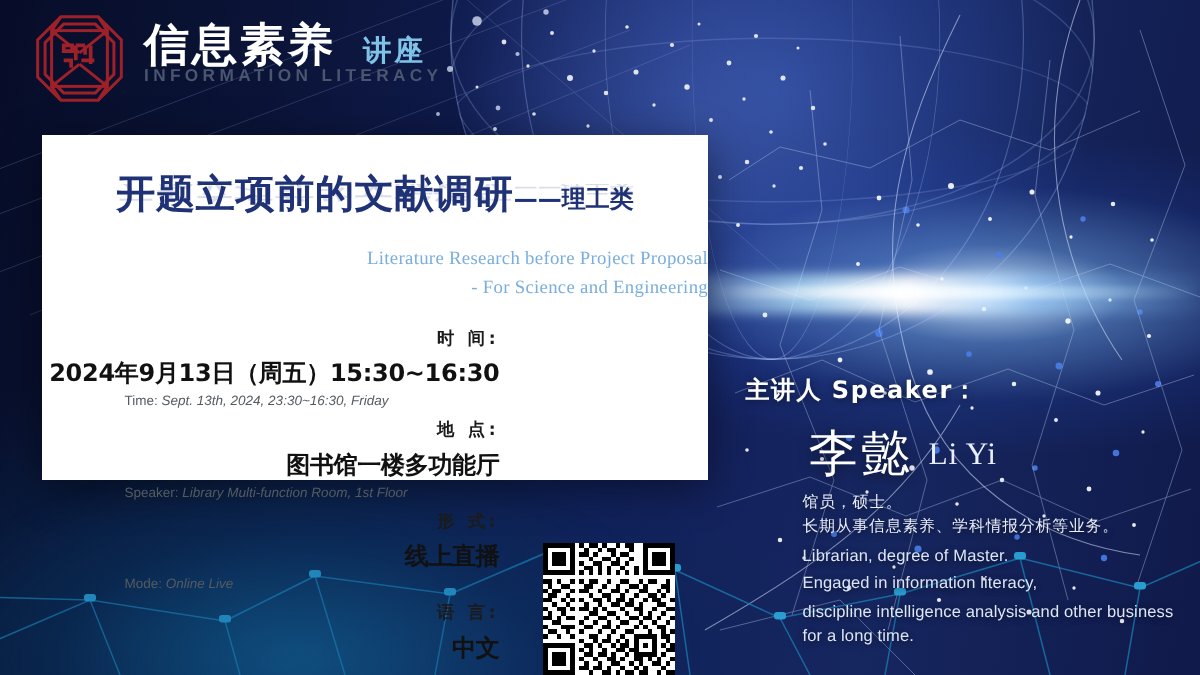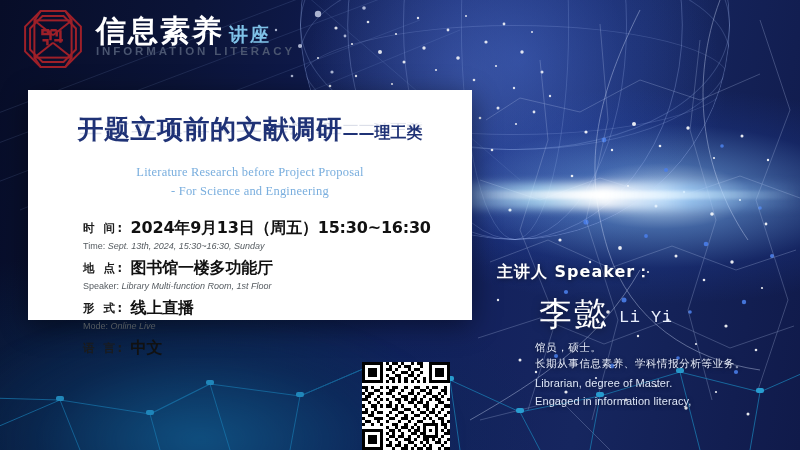--- a/index.html
+++ b/index.html
@@ -51,21 +51,21 @@
     filter:blur(6px);
   }
 
   svg.net{ position:absolute; inset:0; width:800px; height:450px; }
 
   
   #header{ position:absolute; left:22px; top:8px; display:flex; align-items:center; gap:12px; }
   .emblem{ position:relative; width:62px; height:62px; }
   .emblem svg{ width:62px; height:62px; display:block; }
   .brand{ display:flex; flex-direction:column; line-height:1; padding-bottom:4px;}
-  .brand-row{ display:flex; align-items:flex-end; gap:5px; }
+  .brand-row{ display:flex; align-items:flex-end; gap:18px; }
   .brand-cn{ font-size:30px; font-weight:700; color:#ffffff; letter-spacing:2px;
              font-family:"DejaVu Sans","Liberation Sans",sans-serif; }
   .brand-cn2{ font-size:19px; font-weight:700; color:#7fc2e8; letter-spacing:2px;
               font-family:"DejaVu Sans","Liberation Sans",sans-serif; padding-bottom:2px;}
   .brand-en{ font-size:11.5px; color:#4a5570; letter-spacing:2.9px; margin-top:0;
              font-family:Liberation Sans, sans-serif; font-weight:700;text-align:right; }
 
   
   #card{
     position:absolute; left:28px; top:90px; width:444px; height:230px;
@@ -80,57 +80,58 @@
   }
   .title .suffix{ font-size:16px; font-weight:700; letter-spacing:0; }
   .title-refl{
     position:absolute; left:0; right:0; top:25px; text-align:center;
     transform:scaleY(-0.55); transform-origin:top center;
     opacity:.16; pointer-events:none; overflow:hidden; height:26px;
   }
   .title-refl .title{ color:#1f3276; }
 
   .subtitle{
-    margin-top:16px; text-align:center; color:#79aede;
+    margin-top:16px; text-align:right; color:#79aede;
     font-family:"Liberation Serif","DejaVu Serif",serif;
     font-size:12.5px; line-height:1.55; letter-spacing:.2px;
   }
 
   #details{ position:absolute; left:55px; top:128px; width:250px; }
   .d-main{
-    display:flex; align-items:center; gap:6px; white-space:nowrap;
+    display:flex; align-items:flex-end; gap:6px; white-space:nowrap;
     font-family:"DejaVu Sans","Liberation Sans",sans-serif;
+    flex-direction:column;
   }
   .d-label{ font-size:11.5px; font-weight:700; color:#1b1b1b; letter-spacing:2.5px; }
   .d-value{ font-size:16px; font-weight:700; color:#111111; letter-spacing:-0.2px; }
   .d-sub{
     font-size:9px; color:#555b60; margin:2px 0 7px 0; white-space:nowrap;
     font-family:"Liberation Sans",sans-serif;
   }
   .d-sub i{ font-style:italic; }
   .d-sub .sl{ font-style:normal; }
 
   #qr{ position:absolute; left:330px; top:272px; width:95px; text-align:center; }
   #qr .qrimg{ width:88px; height:88px; margin:0 auto; display:block; background:#fff; }
 
   
-  #speaker{ position:absolute; left:497px; top:262px; width:300px; }
+  #speaker{ position:absolute; left:497px; top:250px; width:300px; }
   .sp-head{
     font-size:16px; font-weight:600; color:#ffffff; letter-spacing:1px;
     font-family:"DejaVu Sans","Liberation Sans",sans-serif;
     text-shadow:0 1px 5px rgba(0,0,0,.55);
   }
   .sp-name-row{ display:flex; align-items:flex-end; gap:10px; margin:14px 0 0 42px; }
   .sp-name{
     font-size:33px; font-weight:400; color:#ffffff; letter-spacing:2px; line-height:1;
     font-family:Liberation Sans, sans-serif;
     text-shadow:0 2px 8px rgba(0,0,0,.5);
   }
-  .sp-name-en{ font-size:17px; color:#e8eefc; padding-bottom:3px; letter-spacing:.5px;
-               font-family:Liberation Mono, monospace; }
+  .sp-name-en{ font-size:21px; color:#e8eefc; padding-bottom:3px; letter-spacing:.5px;
+               font-family:Liberation Serif, serif; }
   .sp-bio{ margin:10px 0 0 38px; }
   .bio-cn{ font-size:10.5px; color:#e9eefb; line-height:1.55; letter-spacing:.6px;
            font-family:Liberation Mono, monospace;
            text-shadow:0 1px 4px rgba(0,0,0,.5); }
   .bio-en{ font-size:11px; color:#dde6f8; line-height:1.5; letter-spacing:.1px;
            font-family:"Liberation Sans",sans-serif; margin-top:2px;
            text-shadow:0 1px 4px rgba(0,0,0,.5); }
 </style>
 </head>
 <body>
@@ -387,21 +388,21 @@
 
     <div id="details">
 
       <div>
         <div class="d-main">
           <span class="d-label">时 间:</span>
           <span class="d-value">2024年9月13日（周五）15:30~16:30</span>
         </div>
         <div class="d-sub">
           <span class="sl">Time:</span>
-          <i>Sept. 13th, 2024, 15:30~16:30, Sunday</i>
+          <i>Sept. 13th, 2024, 23:30~16:30, Friday</i>
         </div>
       </div>
 
       <div>
         <div class="d-main">
           <span class="d-label">地 点:</span>
           <span class="d-value">图书馆一楼多功能厅</span>
         </div>
         <div class="d-sub">
           <span class="sl">Speaker:</span>
@@ -670,16 +671,17 @@
     <div class="sp-head">主讲人 Speaker：</div>
     <div class="sp-name-row">
       <span class="sp-name">李懿</span>
       <span class="sp-name-en">Li Yi</span>
     </div>
     <div class="sp-bio">
       <div class="bio-cn">馆员，硕士。</div>
       <div class="bio-cn">长期从事信息素养、学科情报分析等业务。</div>
       <div class="bio-en">Librarian, degree of Master.</div>
       <div class="bio-en">Engaged in information literacy,</div>
+      <div class="bio-en">discipline intelligence analysis and other business for a long time.</div>
     </div>
   </div>
 
 </div>
 
 </body></html>

